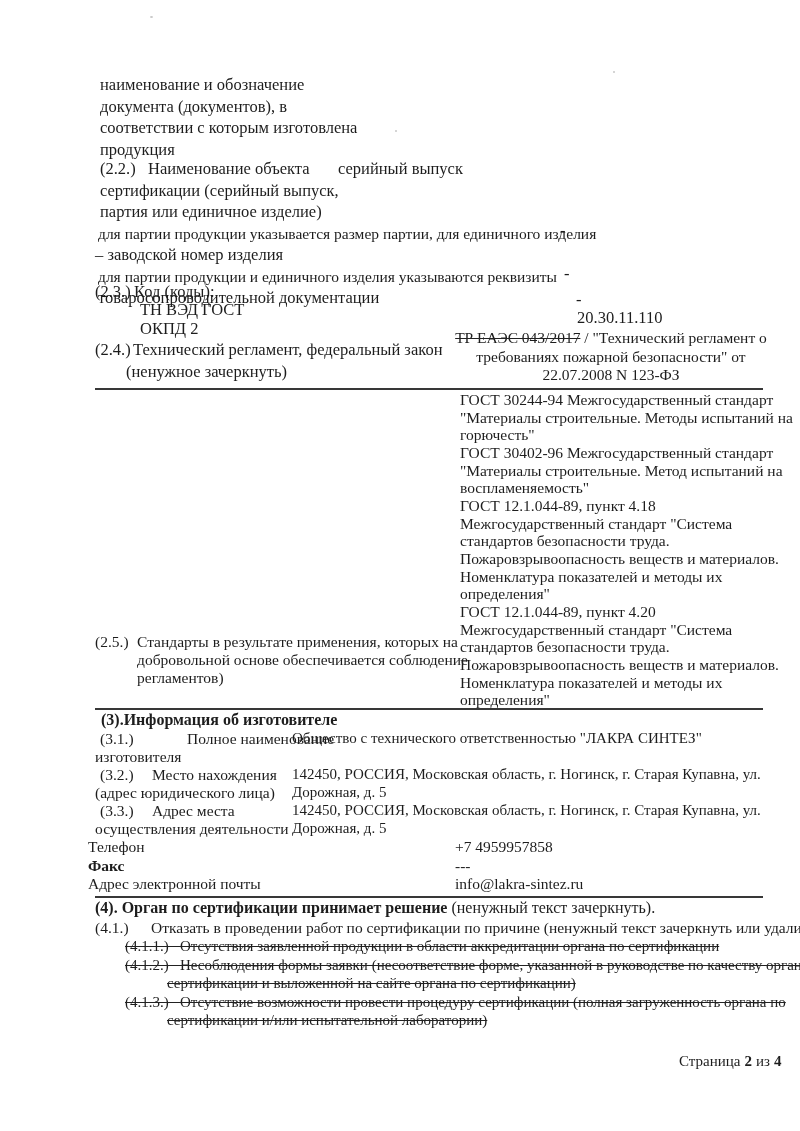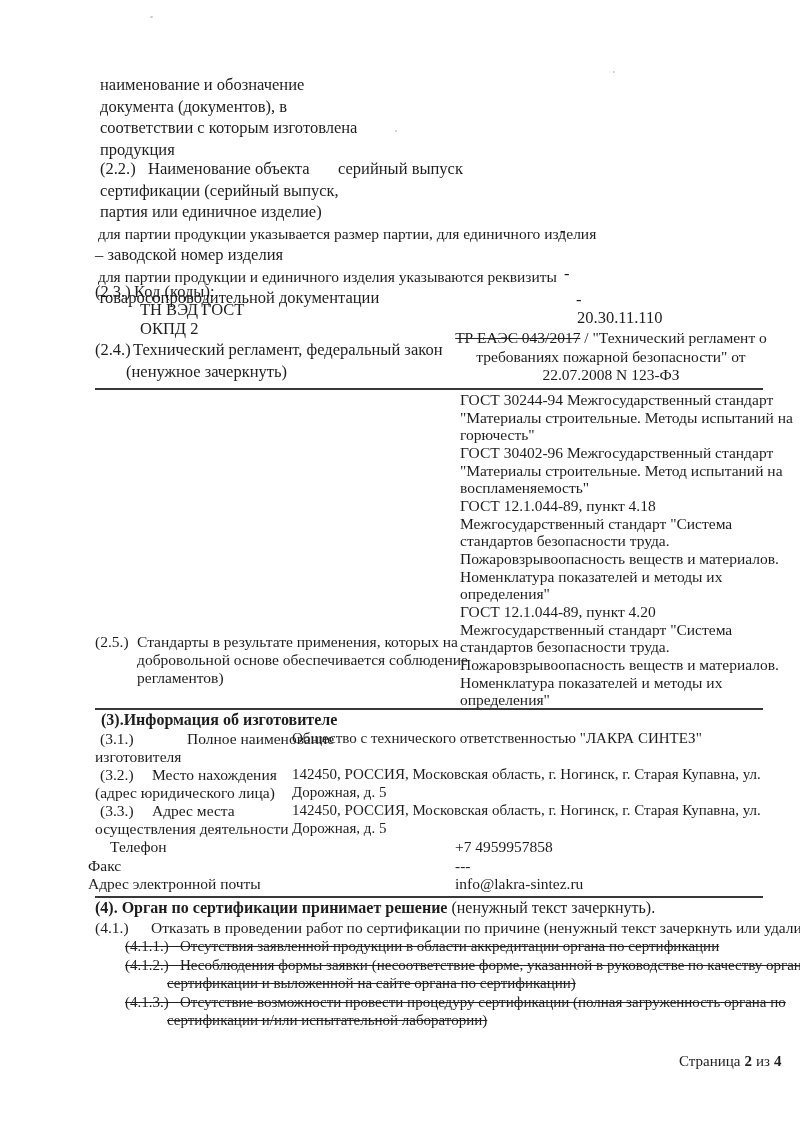--- a/index.html
+++ b/index.html
@@ -113,23 +113,23 @@
   <div class="ln f15" style="left:292px;top:766px;">142450, РОССИЯ, Московская область, г. Ногинск, г. Старая Купавна, ул.</div>
   <div class="ln f155" style="left:95px;top:784px;">(адрес юридического лица)</div>
   <div class="ln f15" style="left:292px;top:784px;">Дорожная, д. 5</div>
 
   <div class="ln f155" style="left:100px;top:802px;">(3.3.)</div>
   <div class="ln f155" style="left:152px;top:802px;">Адрес места</div>
   <div class="ln f15" style="left:292px;top:802px;">142450, РОССИЯ, Московская область, г. Ногинск, г. Старая Купавна, ул.</div>
   <div class="ln f155" style="left:95px;top:820px;">осуществления деятельности</div>
   <div class="ln f15" style="left:292px;top:820px;">Дорожная, д. 5</div>
 
-  <div class="ln f155" style="left:88px;top:838px;margin-left:22px;">Телефон</div>
+  <div class="ln f155" style="left:88px;top:838px;">Телефон</div>
   <div class="ln f155" style="left:455px;top:838px;">+7 4959957858</div>
-  <div class="ln f155" style="left:88px;top:857px;">Факс</div>
+  <div class="ln f155" style="left:88px;top:857px;font-weight:bold;">Факс</div>
   <div class="ln f155" style="left:455px;top:857px;">---</div>
   <div class="ln f155" style="left:88px;top:875px;">Адрес электронной почты</div>
   <div class="ln f155" style="left:455px;top:875px;">info@lakra-sintez.ru</div>
 
   <div class="hr" style="top:896px;"></div>
 
   <div class="ln f16" style="left:95px;top:899px;"><span class="b">(4). Орган по сертификации принимает решение</span><span> (ненужный текст зачеркнуть).</span></div>
 
   <div class="ln f155" style="left:95px;top:919px;">(4.1.)</div>
   <div class="ln f155" style="left:151px;top:919px;">Отказать в проведении работ по сертификации по причине (ненужный текст зачеркнуть или удалить)</div>

